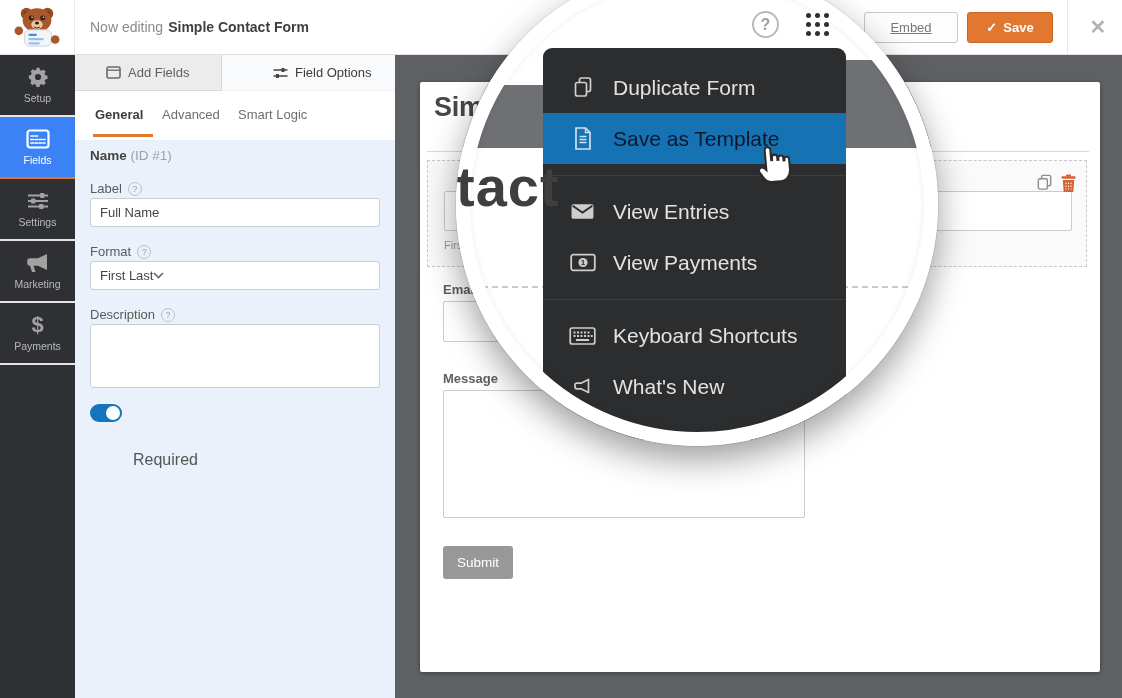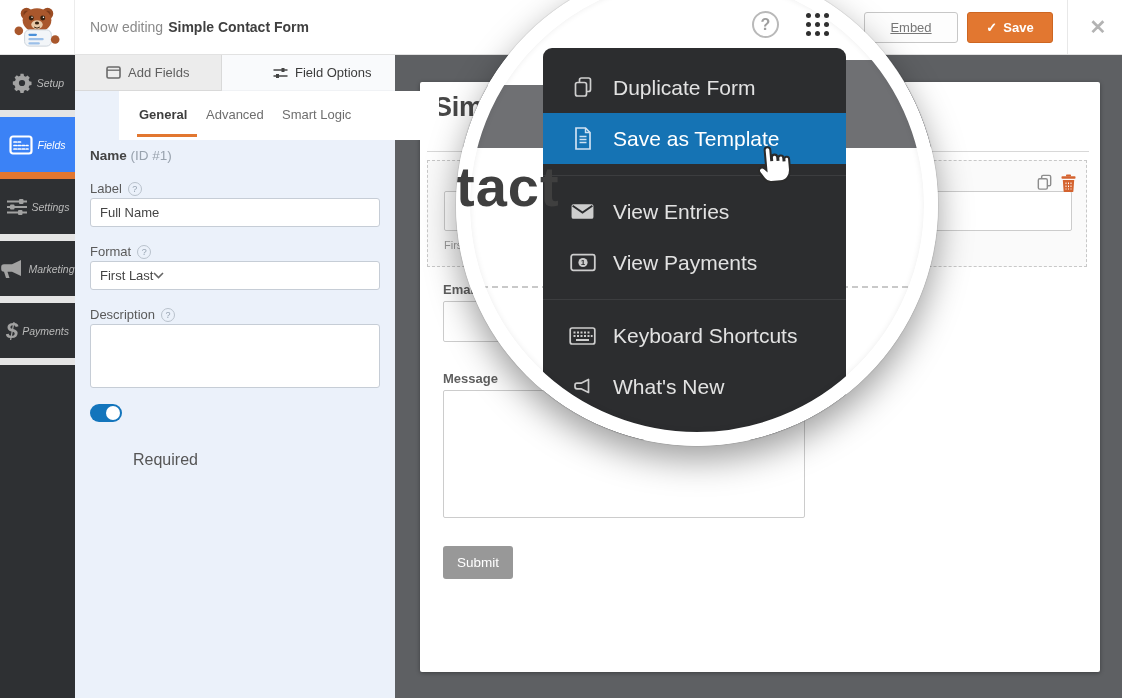--- a/index.html
+++ b/index.html
@@ -27,34 +27,34 @@
     display:flex; align-items:center; justify-content:center;text-decoration:underline; }
   .save-btn { position:absolute; left:967px; top:12px; width:86px; height:31px; background:#e27730;
     border:1px solid #cd6622; border-radius:3px; color:#fff; font-size:13px; font-weight:bold;
     display:flex; align-items:center; justify-content:center; gap:6px; }
   .bar-sep { position:absolute; left:1067px; top:0; width:1px; height:54px; background:#e8e8e8; }
   .close-x { position:absolute; left:1080px; top:0; width:36px; height:54px; color:#b3b3b3;
     font-size:20px; font-weight:bold; display:flex; align-items:center; justify-content:center; }
 
   
   .sidebar { position:absolute; left:0; top:55px; width:75px; height:643px; background:#2e3033; z-index:5; }
-  .side-item { width:75px; height:62px; display:flex; flex-direction:row; align-items:center;
-    justify-content:center; gap:4px; border-bottom:7px solid #e5e5e5; color:#b9b9b9; font-size:10.5px;font-style:italic; }
+  .side-item { width:75px; height:62px; display:flex; flex-direction:column; align-items:center;
+    justify-content:center; gap:4px; border-bottom:2px solid #e5e5e5; color:#b9b9b9; font-size:10.5px; }
   .side-item .ic { height:22px; display:flex; align-items:center; justify-content:center; }
   .side-item.active { background:#3b82f6; color:#fff; border-bottom-color:#e27730; }
   .dollar { font-size:22px; font-weight:bold; color:#a2a2a2; line-height:20px; }
 
   
   .panel { position:absolute; left:75px; top:55px; width:320px; height:643px; background:#ebf1fa; z-index:5; }
   .panel-tabs { position:absolute; left:0; top:0; width:320px; height:36px; display:flex; }
   .ptab { flex:1; display:flex; align-items:center; justify-content:center; gap:7px;
     font-size:13px; color:#5f5f5f; background:#ececec; border-bottom:1px solid #d9d9d9; }
   .ptab.first { border-right:1px solid #d9d9d9; }
   .ptab.active { background:#f9fafc; color:#3c3c3c; border-bottom:1px solid #f0f2f5;padding-left:28px; }
-  .subtabs { position:absolute; left:0; top:36px; width:320px; height:49px; background:#fff;margin-left:44px; }
+  .subtabs { position:absolute; left:0; top:36px; width:320px; height:49px; background:#fff; }
   .subtab { position:absolute; top:16px; font-size:13px; color:#6e6e6e; }
   .subtab.active { color:#3d3d3d; font-weight:bold; }
   .subtab-line { position:absolute; left:18px; top:43px; width:60px; height:3px; background:#e27730; }
   .fo-label { position:absolute; font-size:13px; color:#5a5a5a; display:flex; align-items:center; gap:6px; }
   .qmark { width:14px; height:14px; border:1px solid #b9c2cc; border-radius:50%; color:#96a3b1;
     font-size:9px; line-height:12px; text-align:center; display:inline-block; }
   .fo-input, .fo-select, .fo-area { position:absolute; left:15px; width:290px; background:#fff;
     border:1px solid #c6cdd6; border-radius:3px; font-size:13px; color:#444;
     font-family:"Liberation Sans", sans-serif; padding:0 9px; }
   .fo-input { height:29px; }
@@ -99,21 +99,21 @@
   .lens-help { position:absolute; left:296px; top:47px; z-index:6; }
   .lens-grid { position:absolute; left:350px; top:49px; z-index:6; }
   .lens-ring { position:absolute; left:0; top:0; width:482px; height:482px; border-radius:50%;
     border:14px solid #fff; z-index:5; box-shadow:inset 0 0 6px rgba(0,0,0,.08); }
 
   .menu { position:absolute; left:87px; top:84px; width:303px; height:392px; background:#2c2d2f;
     border-radius:9px; padding-top:14px; z-index:2; }
   .menu-item { height:51px; display:flex; align-items:center; padding-left:26px; gap:17px;
     color:#e2e2e2; font-size:21px; }
   .menu-item .mi { width:27px; display:flex; justify-content:center; }
-  .menu-item.hl { background:#1573b4; color:#ffffff; }
+  .menu-item.hl { background:#1573b4; color:#0f172a; }
   .menu-gap { height:22px; position:relative; }
   .menu-gap::after { content:""; position:absolute; left:0; right:0; top:50%; height:1px; background:#3c3d3f; }
   .hand { position:absolute; left:300px; top:176px; z-index:7; transform:rotate(-5deg); }
 </style>
 </head>
 <body>
 
 <div class="stage">
 
   <div class="topbar">

